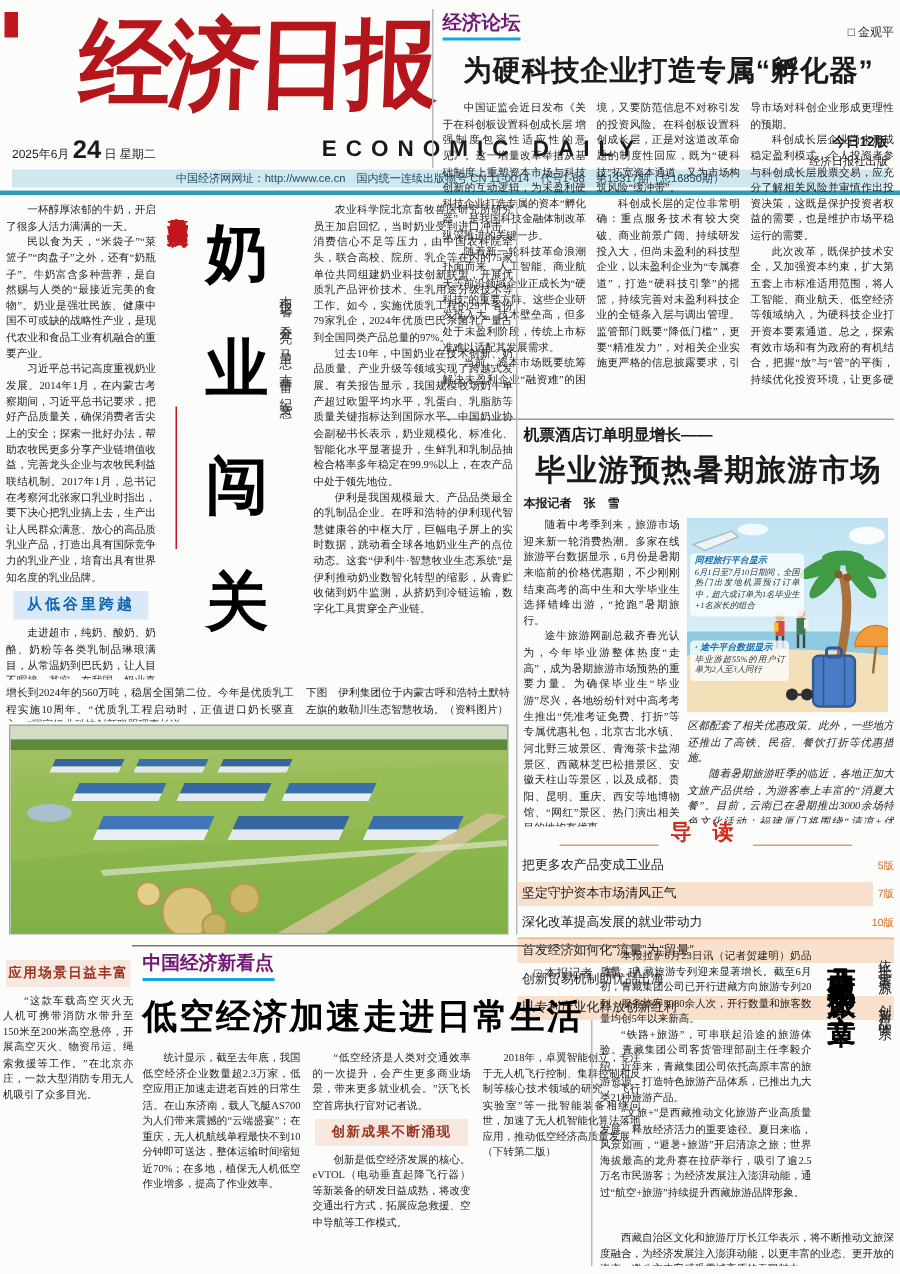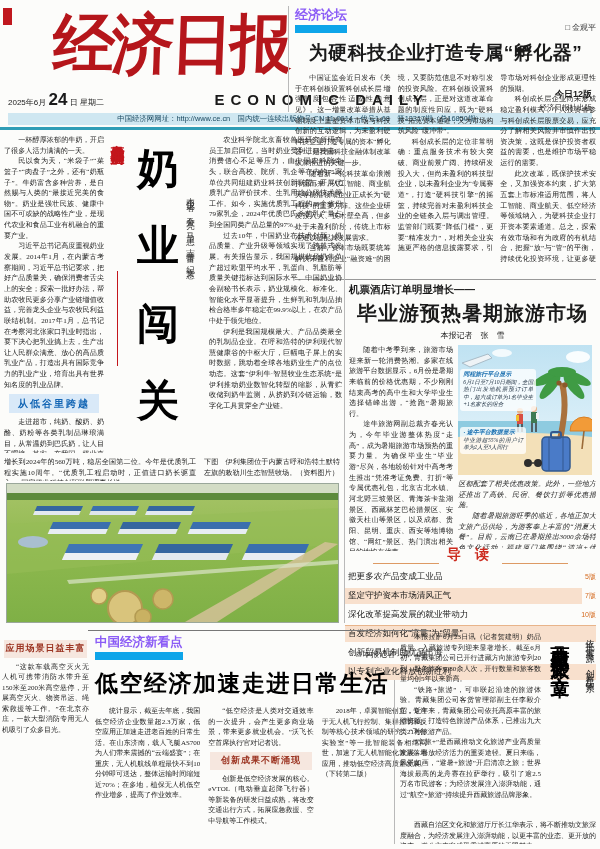--- a/index.html
+++ b/index.html
@@ -22,21 +22,21 @@
   .date-right { text-align:right; font-size:7.5px; line-height:1.5; }
   .edition { font-size:9px; font-weight:bold; }
   .info-bar { left:8px; top:113px; width:584px; height:12px; background:#cfe7f1; color:#19485f;
       font-size:7.4px; line-height:12px; text-align:center; }
   .teal-rule { left:0; top:127px; width:600px; height:3px; background:#2f9db6; }
   .vline { background:#b9b9b9; width:1px; }
 
   
   .forum { left:295px; top:6px; width:301px; }
   .forum-head { display:flex; justify-content:space-between; align-items:flex-end; }
-  .red-tag { color:#8b5cf6; font-weight:bold; font-size:13px; border-bottom:8px solid #0ea5e9; padding-bottom:1px; }
+  .red-tag { color:#701a75; font-weight:bold; font-size:13px; border-bottom:2px solid #0ea5e9; padding-bottom:1px; }
   .author { font-size:8px; color:#333; }
   .forum-headline { margin-top:7px; font-size:19px; font-weight:bold; text-align:center; letter-spacing:0.5px; }
   .forum-body { margin-top:7px; height:198px; column-count:3; column-gap:7px; overflow:hidden; }
 
   
   .dairy { left:4px; top:133px; width:338px; height:492px; }
   .dairy-col1 { position:absolute; left:0; top:2px; width:100px; height:318px; overflow:hidden; }
   .sub-blue { display:block; background:#d9e9f8; color:#1265b4; font-weight:bold; font-size:10px;
       text-align:center; padding:2px 0; margin:4px 5px; text-indent:0; letter-spacing:2px; }
   .dairy-tag { position:absolute; left:103px; top:0; width:21px; height:134px; writing-mode:vertical-rl; text-orientation:upright;
@@ -49,21 +49,21 @@
   .dairy-col3 { position:absolute; left:205px; top:2px; width:133px; height:318px; overflow:hidden; }
   .dairy-caption { position:absolute; left:0; top:324px; width:338px; display:flex; gap:8px; }
   .cap-left { width:192px; height:24px; overflow:hidden; }
   .cap-right { width:136px; height:24px; overflow:hidden; }
   .photo { position:absolute; left:2px; top:350px; width:333px; height:140px; border:1px solid #9aa79a; }
 
   
   .grad { left:349px; top:283px; width:247px; height:260px; }
   .grad-kicker { font-size:10.5px; font-weight:bold; }
   .grad-headline { font-size:20px; font-weight:bold; text-align:center; margin-top:3px; letter-spacing:1px; }
-  .grad-byline { text-align:center; font-size:8px; margin:3px 0 4px; }
+  .grad-byline { text-align:left; font-size:8px; margin:3px 0 4px;font-weight:bold; }
   .grad-content { display:flex; gap:5px; }
   .grad-textcol { width:108px; height:206px; overflow:hidden; }
   .grad-right { width:143px;font-style:italic; }
   .illo { position:relative; width:134px; height:130px; overflow:hidden; }
   .illo-box { position:absolute; background:rgba(255,255,255,0.78); border-radius:3px; padding:2px 3px; }
   .illo-box-title { color:#1a6fb0; font-weight:bold; font-size:6px; line-height:1.3; }
   .illo-box-body { font-size:5.6px; line-height:1.35; color:#234; text-align:justify; }
   .grad-under { margin-top:4px; height:70px; overflow:hidden; }
 
   

